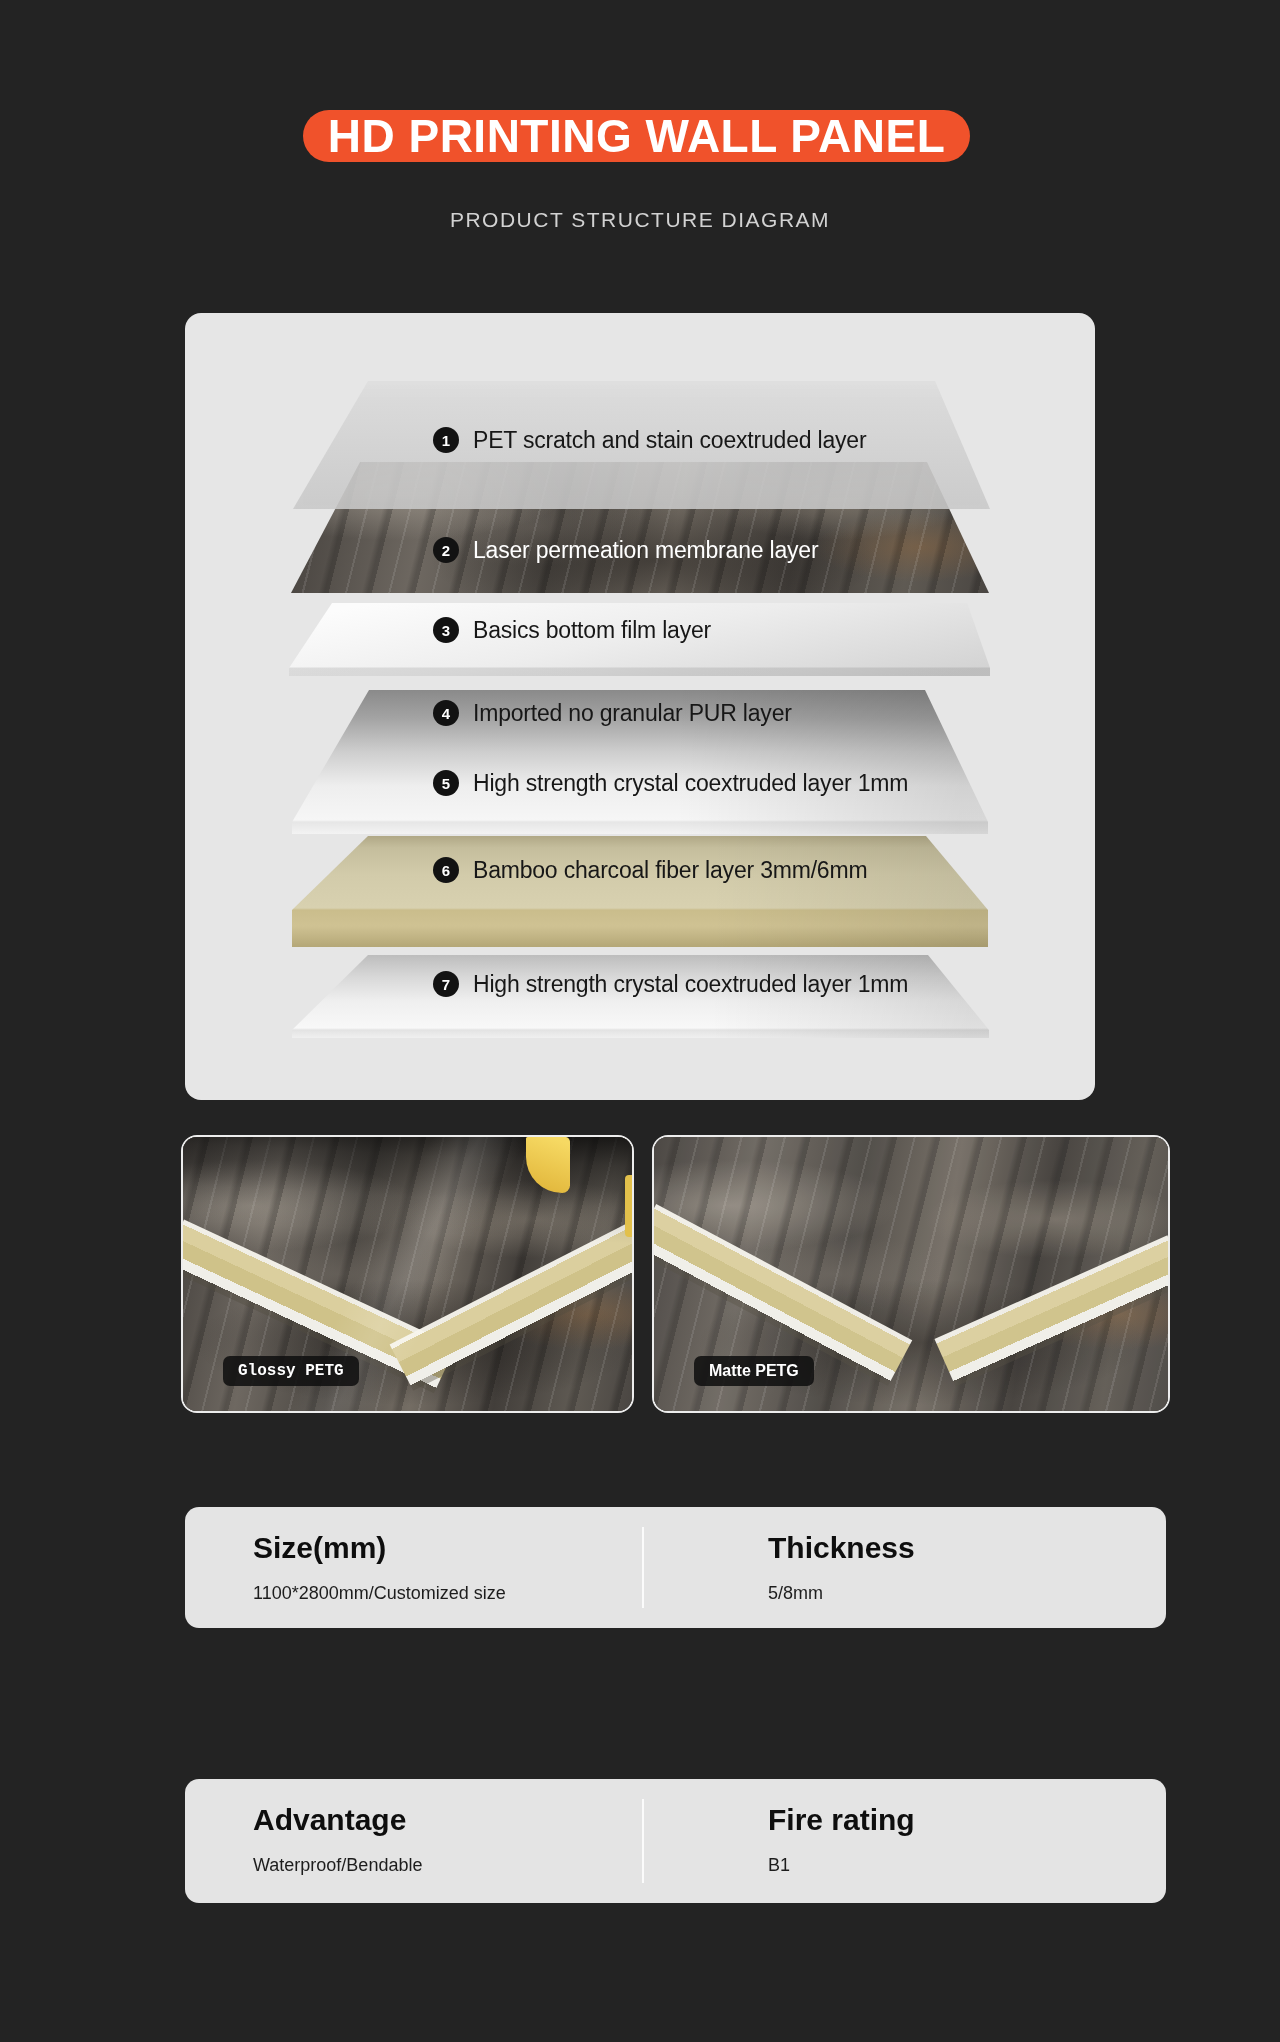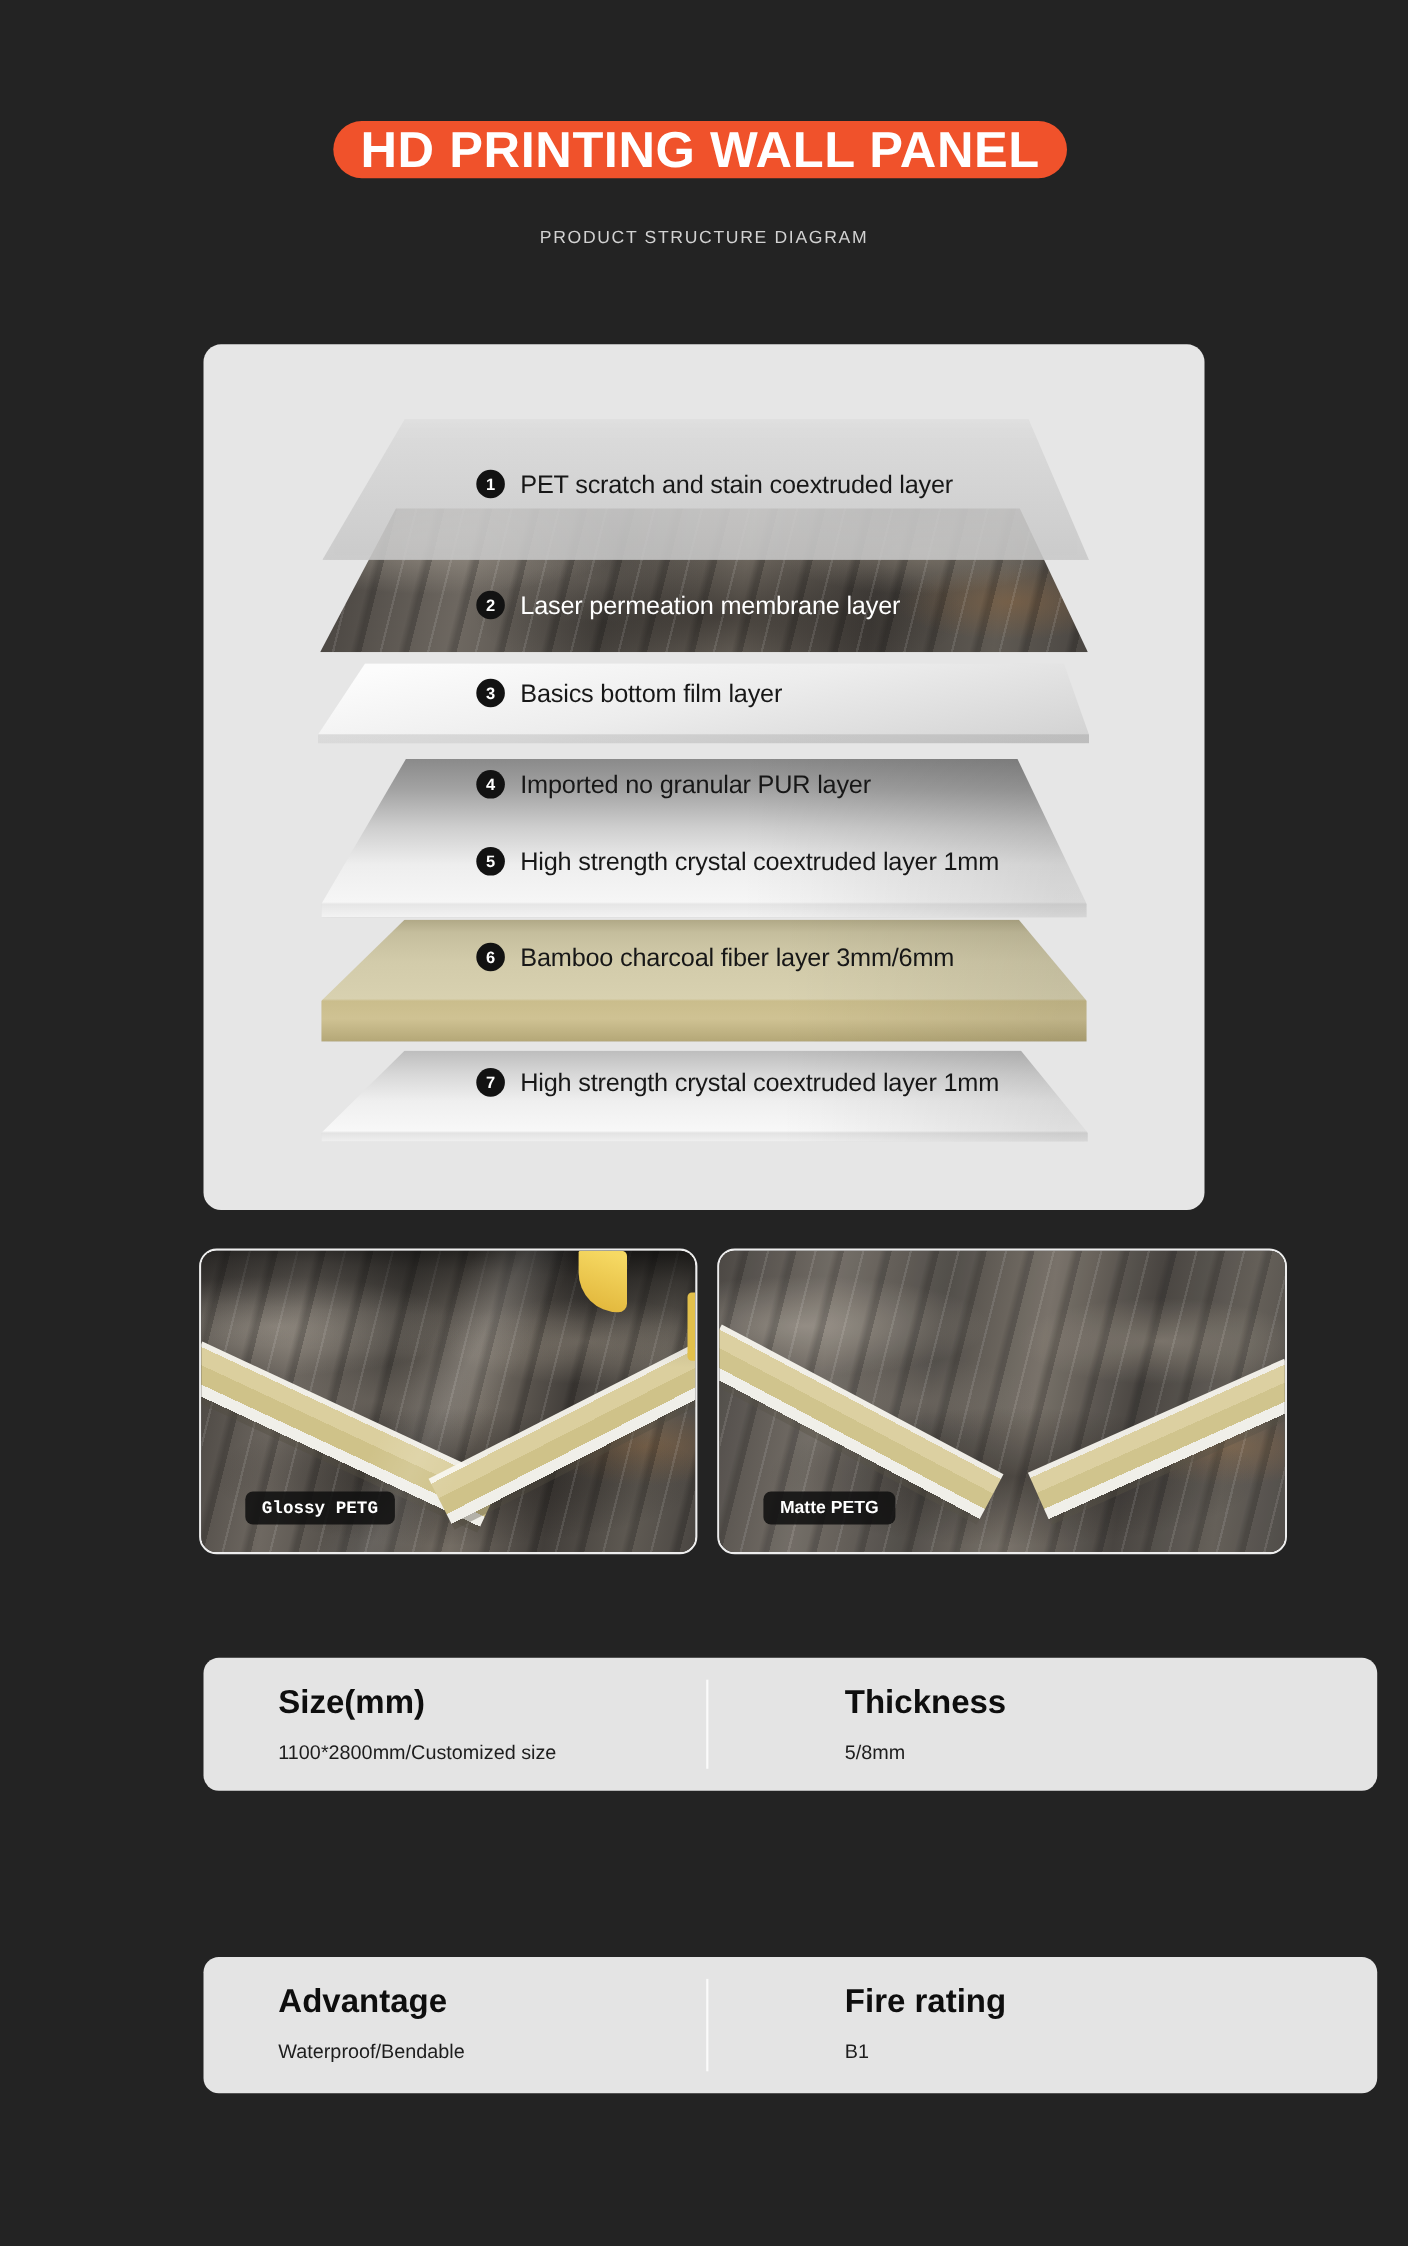--- a/index.html
+++ b/index.html
@@ -4,21 +4,21 @@
 <style>
   html,body{margin:0;padding:0;background:#111;}
   #stage{position:relative;width:1280px;height:2042px;background:var(--background,#232323);
          font-family:"Liberation Sans","DejaVu Sans",sans-serif;overflow:hidden;}
 
   
   .title-badge{position:absolute;left:303px;top:110px;width:667px;height:52px;border-radius:36px;
       background:var(--accent,#F0522B);display:flex;align-items:center;justify-content:center;}
   .title-badge span{color:#fff;font-size:46px;font-weight:700;letter-spacing:.5px;white-space:nowrap;}
   .subtitle{position:absolute;left:0;top:208px;width:1280px;text-align:center;color:#d2d2d2;
-      font-size:16px;letter-spacing:1.5px;}
+      font-size:21px;letter-spacing:1.5px;}
 
   
   .diagram-card{position:absolute;left:185px;top:313px;width:910px;height:787px;background:var(--panel,#E6E6E6);
       border-radius:16px;overflow:hidden;}
   .layer{position:absolute;}
   .layer-1{left:108px;top:68px;width:697px;height:128px;z-index:7;
       clip-path:polygon(75px 0,642px 0,697px 128px,0 128px);
       background:linear-gradient(180deg,rgba(222,222,222,.87),rgba(202,202,202,.87));
       filter:drop-shadow(0 6px 5px rgba(0,0,0,.10));}
   .layer-2{left:106px;top:149px;width:698px;height:131px;z-index:6;
@@ -76,21 +76,21 @@
       background:linear-gradient(118deg,transparent 42%,rgba(255,255,255,.12) 50%,transparent 58%),
                  linear-gradient(183deg,rgba(5,5,5,.78) 0%,rgba(10,10,10,.45) 10%,rgba(20,20,20,.12) 24%,transparent 36%);}
   .matte-overlay{position:absolute;inset:0;z-index:3;background:rgba(255,255,255,.04);}
   .gold-curl{position:absolute;right:62px;top:0;width:44px;height:56px;z-index:4;
       background:linear-gradient(200deg,#f6d963 10%,#e3b93e 85%);border-radius:2px 6px 10px 46px;}
   .gold-sliver{position:absolute;right:0;top:38px;width:7px;height:62px;z-index:4;background:#e2c04b;border-radius:4px 0 0 4px;}
   .photo-label{position:absolute;left:40px;bottom:25px;height:30px;z-index:5;padding:0 15px;border-radius:7px;
       background:rgba(16,16,16,.88);color:#fff;font-size:16px;font-weight:700;display:flex;align-items:center;white-space:nowrap;}
 
   
-  .spec-card{position:absolute;left:185px;width:1067px;background:#E4E4E4;border-radius:14px;}
+  .spec-card{position:absolute;left:185px;width:981px;background:#E4E4E4;border-radius:14px;}
   .spec-1{top:1507px;height:121px;}
   .spec-2{top:1644px;height:121px;}
   .spec-3{top:1779px;height:124px;}
   .spec-cell{position:absolute;top:0;height:100%;}
   .spec-cell.c0{left:68px;}
   .spec-cell.c1{left:583px;}
   .spec-title{position:absolute;top:24px;font-size:30px;font-weight:700;color:#0e0e0e;white-space:nowrap;}
   .spec-value{position:absolute;top:76px;font-size:18px;color:#1d1d1d;white-space:nowrap;}
   .spec-divider{position:absolute;left:457px;top:20px;bottom:20px;width:2px;background:#fbfbfb;}
 </style>

